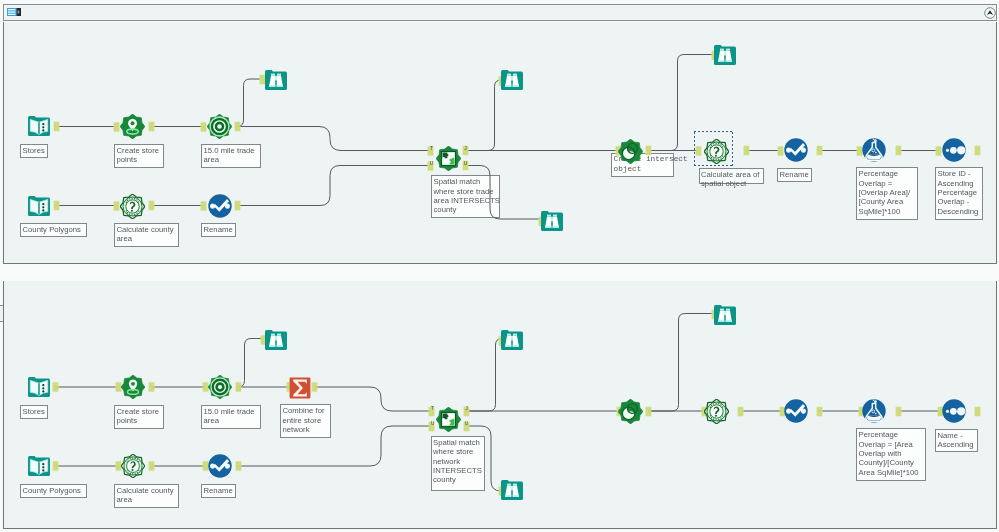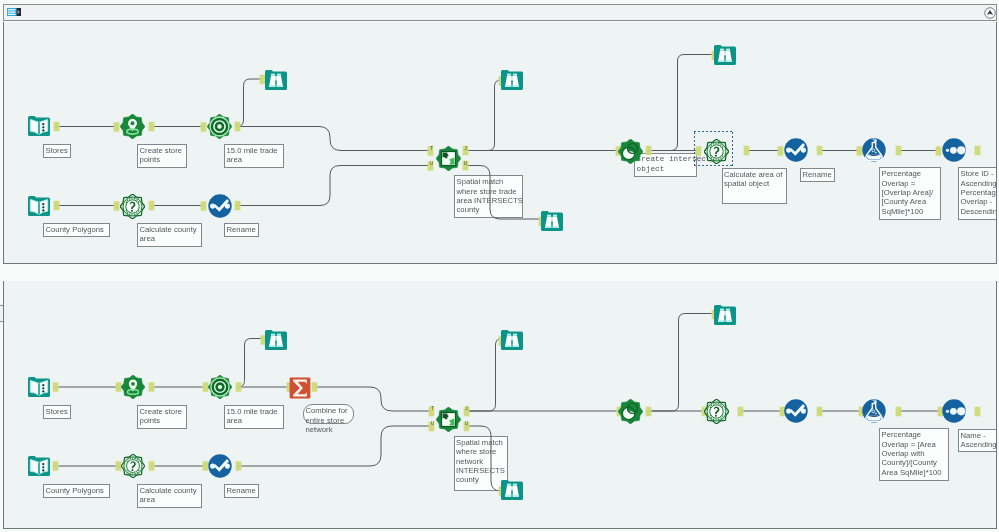--- a/index.html
+++ b/index.html
@@ -11,21 +11,21 @@
   .ptitle{position:absolute;left:0;right:0;top:0;bottom:0;line-height:15px;text-align:center;
           font-size:8.6px;font-weight:bold;color:#363c41;letter-spacing:-0.45px;padding-right:15px;}
   .phicon{position:absolute;left:3px;top:2.5px;display:block;line-height:0;}
   .pcollapse{position:absolute;right:0.5px;top:1.5px;display:block;line-height:0;}
   .canvas{position:absolute;box-sizing:border-box;background:#eef3f4;
           border:1px solid #6f7878;border-top:none;overflow:hidden;}
   svg.layer{position:absolute;left:0;top:0;overflow:visible;z-index:3;}
   .tool{position:absolute;z-index:4;}
   .lbl{position:absolute;box-sizing:border-box;background:#fcfdfd;border:1px solid #81878b;
        color:#53585d;font-size:7.7px;line-height:9.4px;padding:1.2px 1.5px 0 1.5px;white-space:pre;
-       letter-spacing:0.02px;z-index:2;margin-left:23px;}
+       letter-spacing:0.02px;z-index:2;}
   .sel{position:absolute;box-sizing:border-box;background:transparent;z-index:5;
        background-image:
          repeating-linear-gradient(90deg,#30618f 0 2px,transparent 2px 4px),
          repeating-linear-gradient(90deg,#30618f 0 2px,transparent 2px 4px),
          repeating-linear-gradient(0deg,#30618f 0 2px,transparent 2px 4px),
          repeating-linear-gradient(0deg,#30618f 0 2px,transparent 2px 4px);
        background-size:100% 1px,100% 1px,1px 100%,1px 100%;
        background-position:0 0,0 100%,0 0,100% 0;
        background-repeat:no-repeat;}
 </style>
@@ -297,21 +297,21 @@
     <div class="lbl" style="left:16px;top:200.5px;width:67px;height:14px;">County Polygons</div>
     <div class="lbl" style="left:110px;top:200.5px;width:65px;height:24px;">Calculate county
 area</div>
     <div class="lbl" style="left:197px;top:201px;width:35px;height:14px;">Rename</div>
     <div class="lbl" style="left:427px;top:153px;width:69px;height:43px;">Spatial match
 where store trade
 area INTERSECTS
 county</div>
     <div class="lbl" style="left:607px;top:131px;width:63px;height:24px;font-family:Liberation Mono, monospace;">Create intersect
 object</div>
-    <div class="lbl" style="left:694.5px;top:145.5px;width:65px;height:36px;">Calculate area of
+    <div class="lbl" style="left:694.5px;top:145.5px;width:65px;height:16px;">Calculate area of
 spatial object</div>
     <div class="lbl" style="left:773px;top:145.5px;width:35px;height:14px;">Rename</div>
     <div class="lbl" style="left:852px;top:145px;width:62px;height:53px;">Percentage
 Overlap =
 [Overlap Area]/
 [County Area
 SqMile]*100</div>
     <div class="lbl" style="left:931px;top:145px;width:48px;height:53px;">Store ID -
 Ascending
 Percentage
@@ -451,21 +451,21 @@
       </svg>
     <svg class="tool" style="left:938px;top:118px;" width="24" height="24" viewBox="0 0 24 24">
         <use href="#i-sort"></use>
       </svg>
 
     <div class="lbl" style="left:16px;top:123.5px;width:28px;height:14px;">Stores</div>
     <div class="lbl" style="left:110px;top:123.5px;width:50px;height:24px;">Create store
 points</div>
     <div class="lbl" style="left:197px;top:123.5px;width:60px;height:24px;">15.0 mile trade
 area</div>
-    <div class="lbl" style="left:276px;top:123px;width:51px;height:20px;border-radius:9px;">Combine for
+    <div class="lbl" style="left:276px;top:123px;width:51px;height:34px;">Combine for
 entire store
 network</div>
     <div class="lbl" style="left:16px;top:202.5px;width:67px;height:14px;">County Polygons</div>
     <div class="lbl" style="left:110px;top:202.5px;width:65px;height:24px;">Calculate county
 area</div>
     <div class="lbl" style="left:197px;top:203px;width:35px;height:14px;">Rename</div>
     <div class="lbl" style="left:426.5px;top:154.5px;width:54px;height:55px;">Spatial match
 where store
 network
 INTERSECTS

